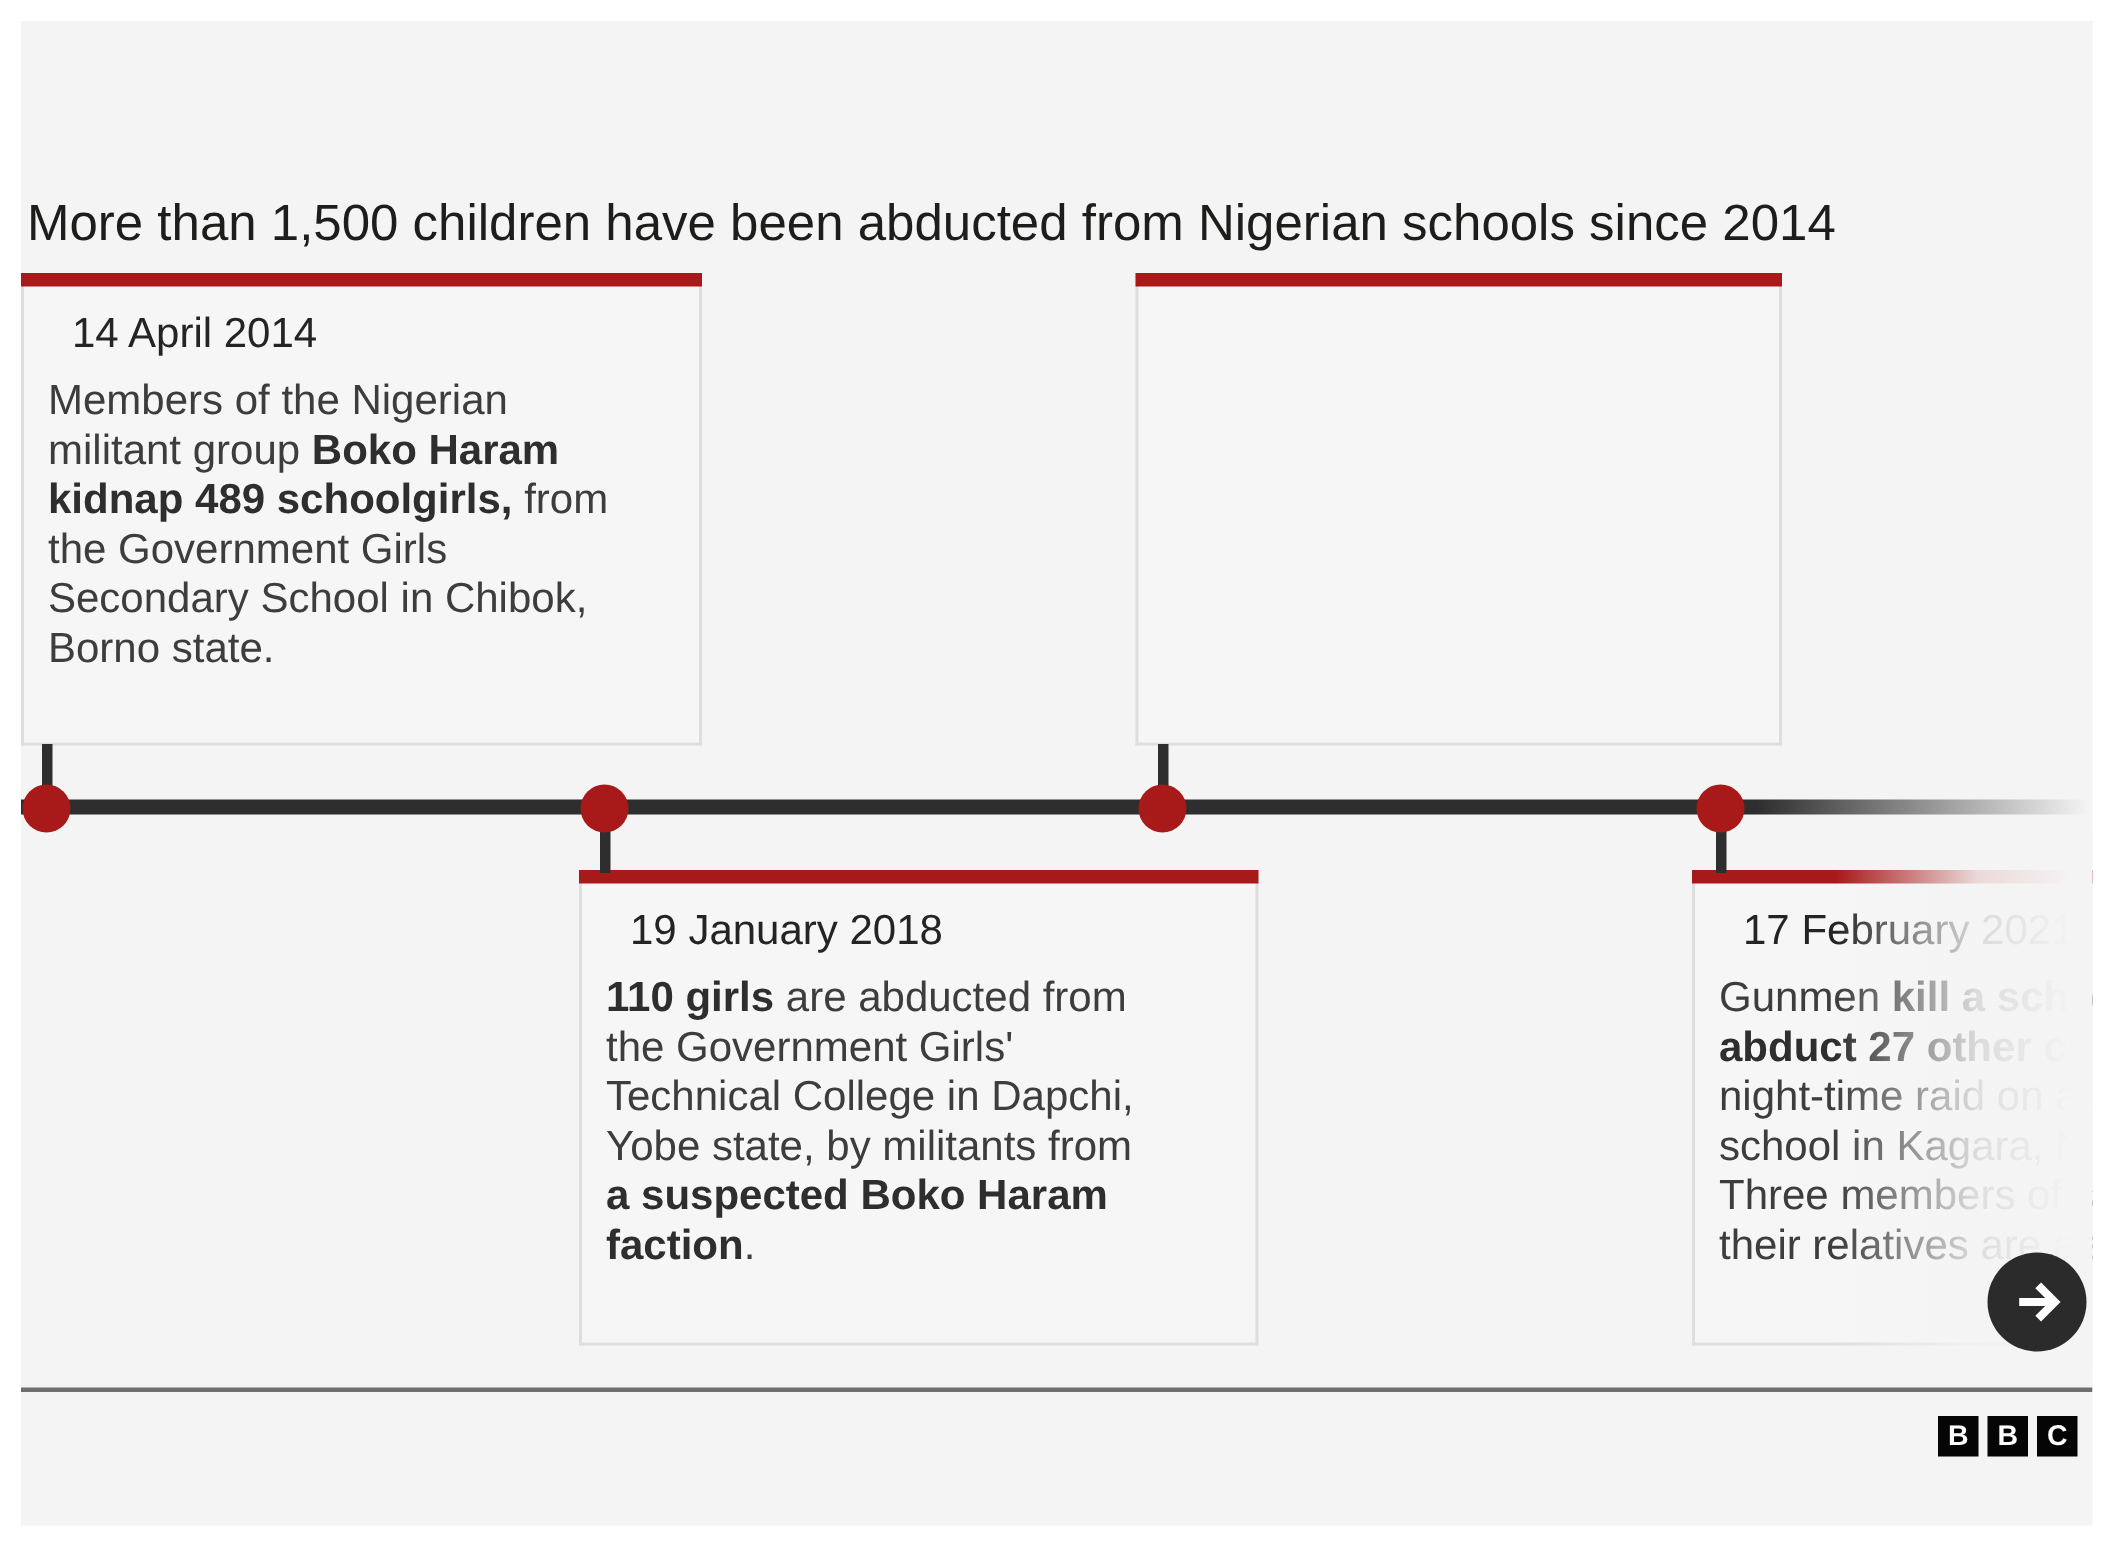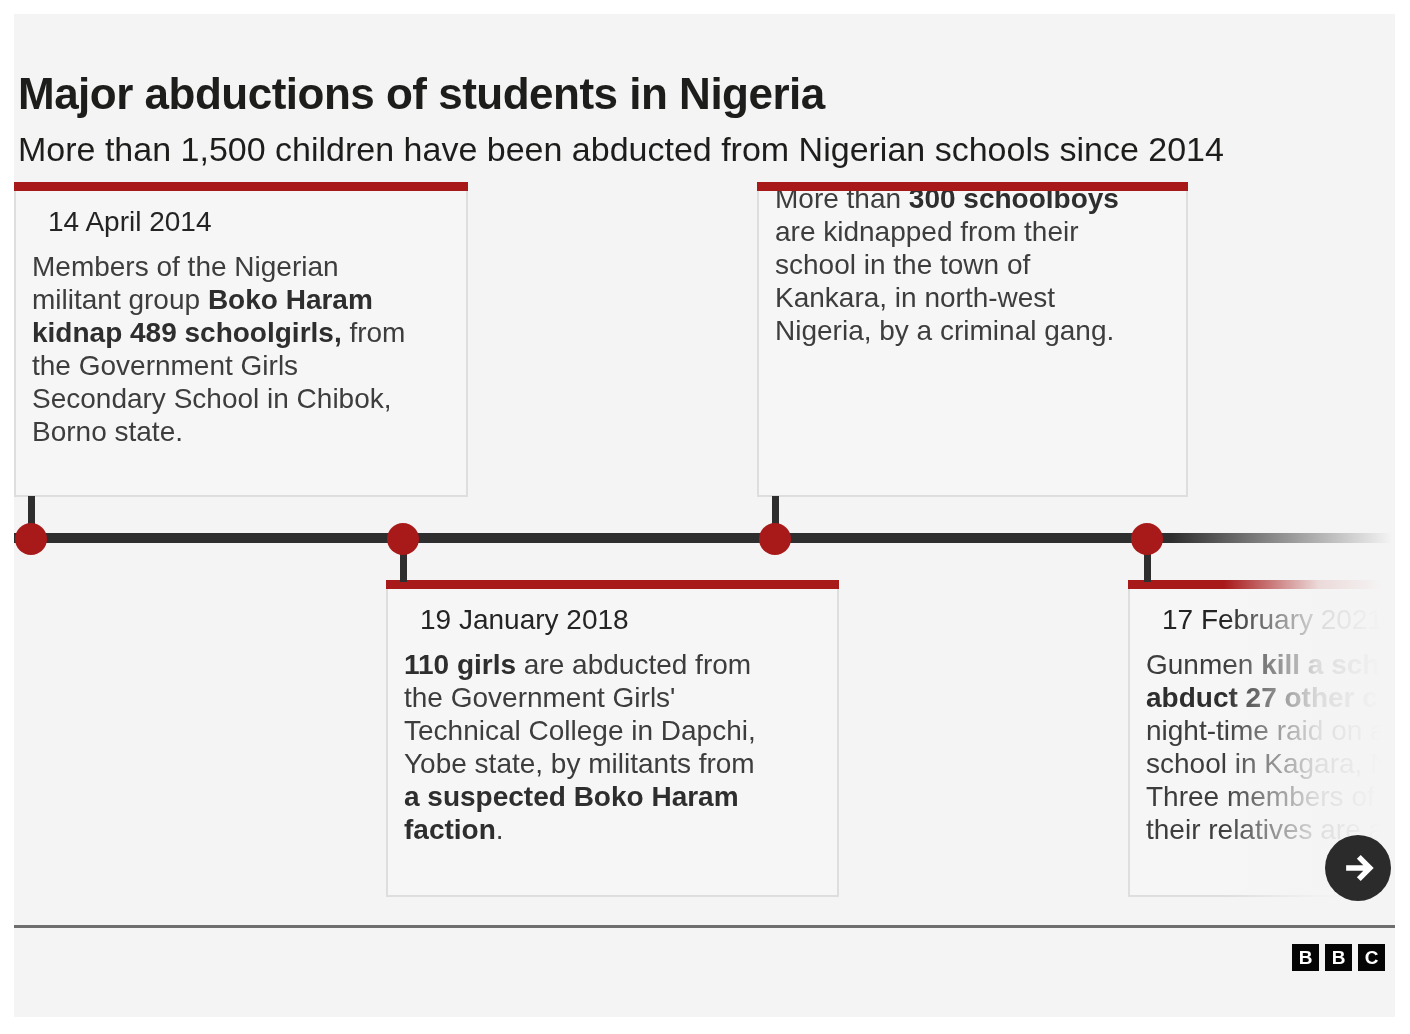--- a/index.html
+++ b/index.html
@@ -158,21 +158,20 @@
     align-items: center;
     justify-content: center;
   }
 </style>
 </head>
 <body>
 
 <div class="stage">
   <div class="panel">
 
-    <h1 class="title">Major abductions of students in Nigeria</h1>
     <p class="subtitle">More than 1,500 children have been abducted from Nigerian schools since 2014</p>
 
     <div class="tl-line"></div>
     <div class="stem stem-up stem-2014"></div>
     <div class="stem stem-down stem-2018"></div>
     <div class="stem stem-up stem-2020"></div>
     <div class="stem stem-down stem-2021"></div>
     <div class="dot dot-2014"></div>
     <div class="dot dot-2018"></div>
     <div class="dot dot-2020"></div>
@@ -195,25 +194,20 @@
       <p class="card-body"><b>110 girls</b><span> are abducted from
 the Government Girls'
 Technical College in Dapchi,
 Yobe state, by militants from
 </span><b>a suspected Boko Haram
 faction</b><span>.</span></p>
     </section>
 
     <section class="card card-2020">
       <div class="card-bar"></div>
-      <p class="card-body"><span>More than </span><b>300 schoolboys</b><span>
-are kidnapped from their
-school in the town of
-Kankara, in north-west
-Nigeria, by a criminal gang.</span></p>
     </section>
 
     <section class="card card-2021">
       <div class="card-bar"></div>
       <h2 class="card-date">17 February 2021</h2>
       <p class="card-body"><span>Gunmen </span><b>kill a schoolboy and
 abduct 27 other children</b><span> in a
 night-time raid on a boarding
 school in Kagara, Niger state.
 Three members of staff and

